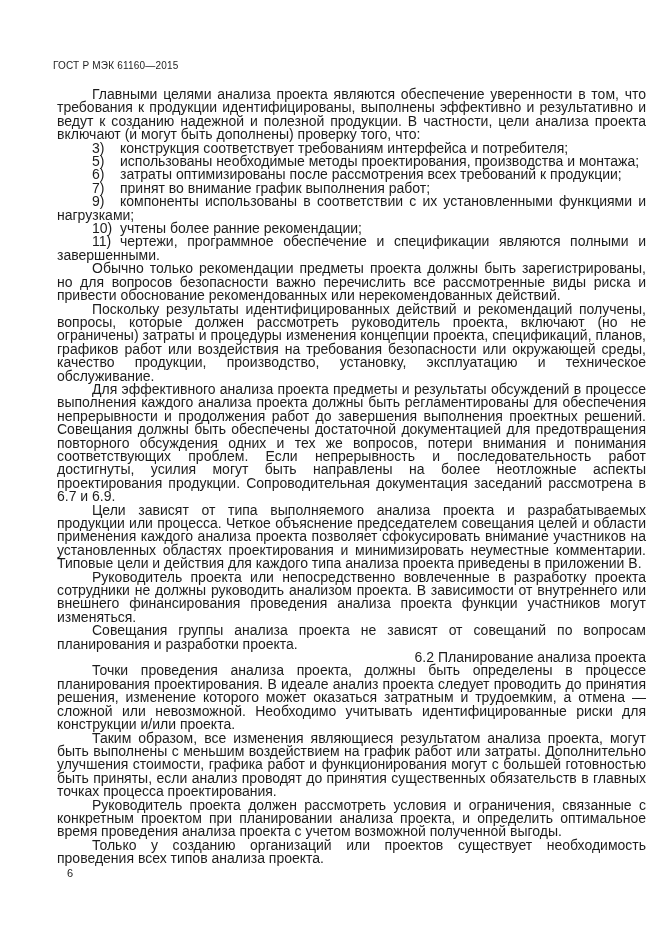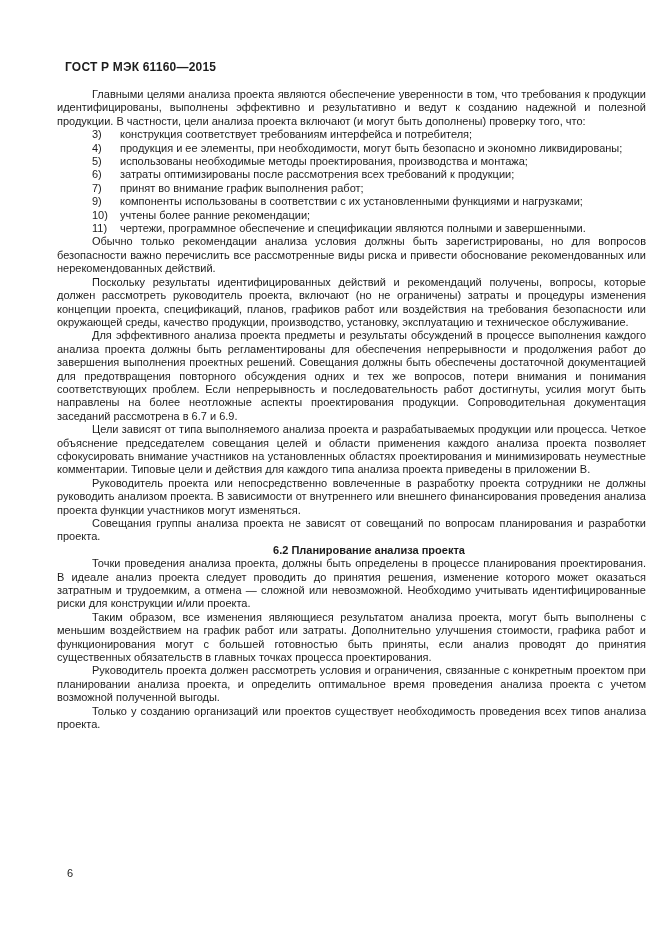--- a/index.html
+++ b/index.html
@@ -11,44 +11,44 @@
     position: relative;
     width: 661px;
     height: 936px;
     background: #ffffff;
     overflow: hidden;
     font-family: "Liberation Sans", sans-serif;
     color: #1c1c1c;
   }
   .doc-header {
     position: absolute;
-    left: 65px;
+    left: 53px;
     top: 60px;
-    font-size: 12px;
-    font-weight: bold;
+    font-size: 10px;
+    font-weight: normal;
     letter-spacing: 0.2px;
     white-space: nowrap;
   }
   .doc-body {
     position: absolute;
     left: 57px;
     top: 88px;
     width: 589px;
-    font-size: 11px;
+    font-size: 14px;
     line-height: 13.4px;
   }
   .doc-body p {
     margin: 0;
     padding: 0;
     text-align: justify;
     text-indent: 35px;
   }
   .doc-body p.heading {
-    font-weight: bold;
-    text-align: center;
+    font-weight: normal;
+    text-align: right;
   }
   .doc-body p .num {
     display: inline-block;
     min-width: 28px;
     text-indent: 0;
   }
   .page-number {
     position: absolute;
     left: 67px;
     bottom: 57px;
@@ -57,28 +57,27 @@
 </style>
 </head>
 <body>
 
 <div class="page">
   <div class="doc-header">ГОСТ Р МЭК 61160—2015</div>
 
   <div class="doc-body">
       <p class="paragraph">Главными целями анализа проекта являются обеспечение уверенности в том, что требования к продукции идентифицированы, выполнены эффективно и результативно и ведут к созданию надежной и полезной продукции. В частности, цели анализа проекта включают (и могут быть дополнены) проверку того, что:</p>
       <p class="list-item"><span class="num">3)</span>конструкция соответствует требованиям интерфейса и потребителя;</p>
-      <p class="list-item"><span class="num">4)</span>продукция и ее элементы, при необходимости, могут быть безопасно и экономно ликвидированы;</p>
       <p class="list-item"><span class="num">5)</span>использованы необходимые методы проектирования, производства и монтажа;</p>
       <p class="list-item"><span class="num">6)</span>затраты оптимизированы после рассмотрения всех требований к продукции;</p>
       <p class="list-item"><span class="num">7)</span>принят во внимание график выполнения работ;</p>
       <p class="list-item"><span class="num">9)</span>компоненты использованы в соответствии с их установленными функциями и нагрузками;</p>
       <p class="list-item"><span class="num">10)</span>учтены более ранние рекомендации;</p>
       <p class="list-item"><span class="num">11)</span>чертежи, программное обеспечение и спецификации являются полными и завершенными.</p>
-      <p class="paragraph">Обычно только рекомендации анализа условия должны быть зарегистрированы, но для вопросов безопасности важно перечислить все рассмотренные виды риска и привести обоснование рекомендованных или нерекомендованных действий.</p>
+      <p class="paragraph">Обычно только рекомендации предметы проекта должны быть зарегистрированы, но для вопросов безопасности важно перечислить все рассмотренные виды риска и привести обоснование рекомендованных или нерекомендованных действий.</p>
       <p class="paragraph">Поскольку результаты идентифицированных действий и рекомендаций получены, вопросы, которые должен рассмотреть руководитель проекта, включают (но не ограничены) затраты и процедуры изменения концепции проекта, спецификаций, планов, графиков работ или воздействия на требования безопасности или окружающей среды, качество продукции, производство, установку, эксплуатацию и техническое обслуживание.</p>
       <p class="paragraph">Для эффективного анализа проекта предметы и результаты обсуждений в процессе выполнения каждого анализа проекта должны быть регламентированы для обеспечения непрерывности и продолжения работ до завершения выполнения проектных решений. Совещания должны быть обеспечены достаточной документацией для предотвращения повторного обсуждения одних и тех же вопросов, потери внимания и понимания соответствующих проблем. Если непрерывность и последовательность работ достигнуты, усилия могут быть направлены на более неотложные аспекты проектирования продукции. Сопроводительная документация заседаний рассмотрена в 6.7 и 6.9.</p>
       <p class="paragraph">Цели зависят от типа выполняемого анализа проекта и разрабатываемых продукции или процесса. Четкое объяснение председателем совещания целей и области применения каждого анализа проекта позволяет сфокусировать внимание участников на установленных областях проектирования и минимизировать неуместные комментарии. Типовые цели и действия для каждого типа анализа проекта приведены в приложении В.</p>
       <p class="paragraph">Руководитель проекта или непосредственно вовлеченные в разработку проекта сотрудники не должны руководить анализом проекта. В зависимости от внутреннего или внешнего финансирования проведения анализа проекта функции участников могут изменяться.</p>
       <p class="paragraph">Совещания группы анализа проекта не зависят от совещаний по вопросам планирования и разработки проекта.</p>
       <p class="heading">6.2 Планирование анализа проекта</p>
       <p class="paragraph">Точки проведения анализа проекта, должны быть определены в процессе планирования проектирования. В идеале анализ проекта следует проводить до принятия решения, изменение которого может оказаться затратным и трудоемким, а отмена — сложной или невозможной. Необходимо учитывать идентифицированные риски для конструкции и/или проекта.</p>
       <p class="paragraph">Таким образом, все изменения являющиеся результатом анализа проекта, могут быть выполнены с меньшим воздействием на график работ или затраты. Дополнительно улучшения стоимости, графика работ и функционирования могут с большей готовностью быть приняты, если анализ проводят до принятия существенных обязательств в главных точках процесса проектирования.</p>
       <p class="paragraph">Руководитель проекта должен рассмотреть условия и ограничения, связанные с конкретным проектом при планировании анализа проекта, и определить оптимальное время проведения анализа проекта с учетом возможной полученной выгоды.</p>
       <p class="paragraph">Только у созданию организаций или проектов существует необходимость проведения всех типов анализа проекта.</p>

